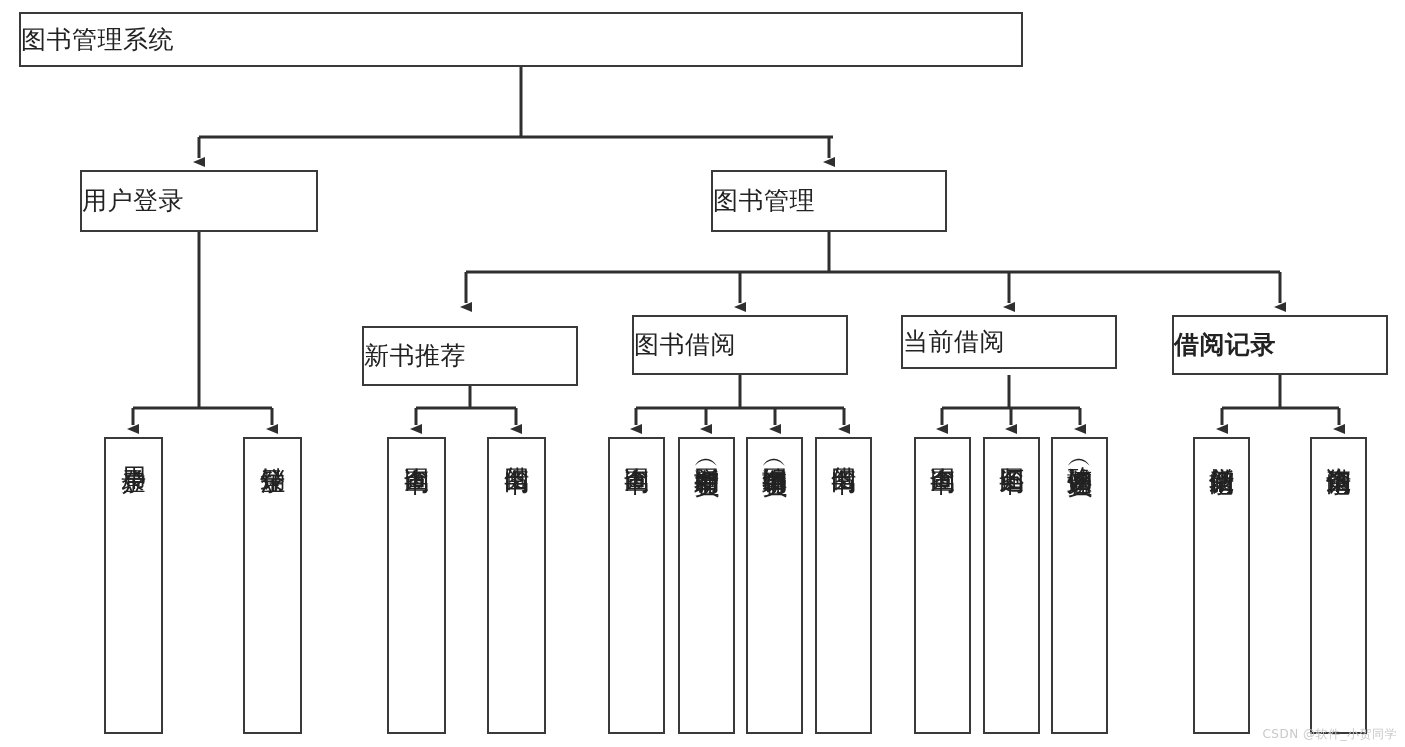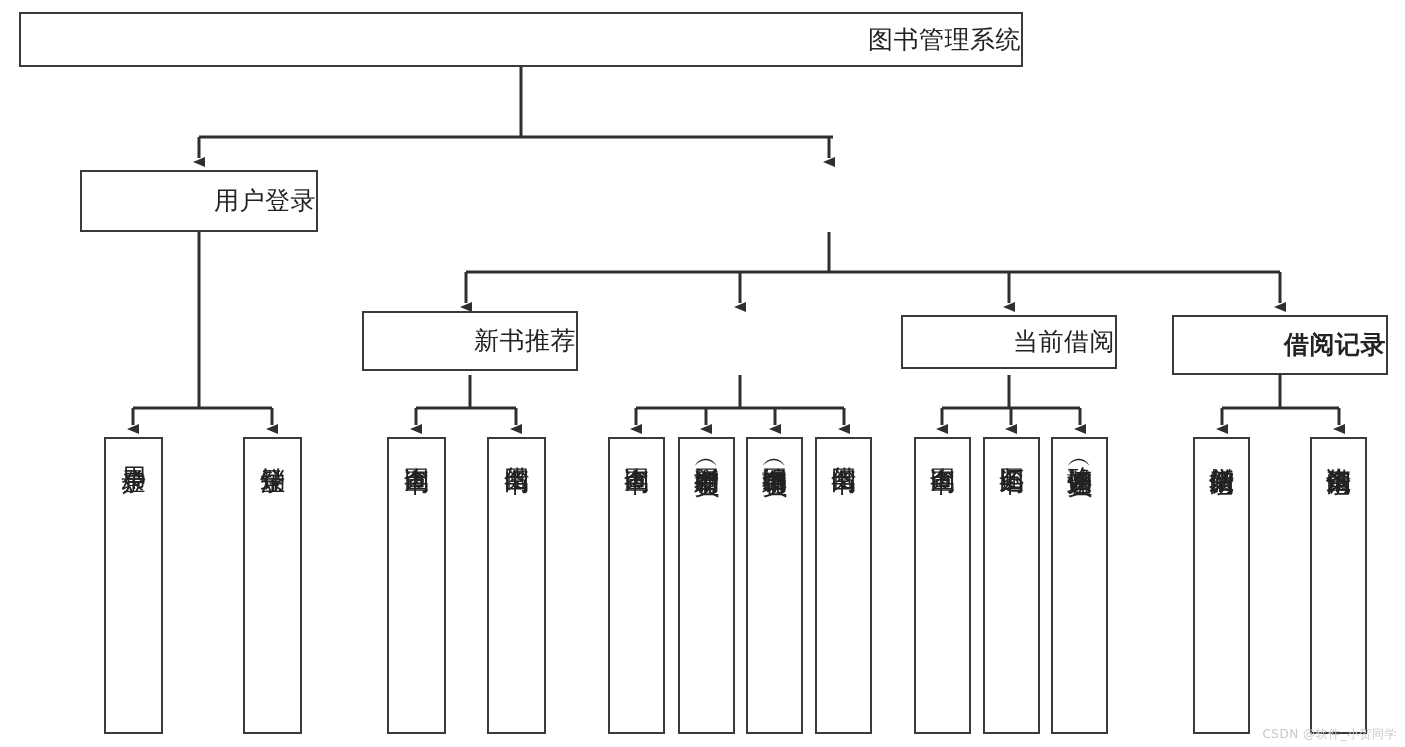--- a/index.html
+++ b/index.html
@@ -25,21 +25,21 @@
     height: 747px;
     pointer-events: none;
   }
   .node {
     position: absolute;
     box-sizing: border-box;
     background: #ffffff;
     border: 2px solid #3a3a3a;
     display: flex;
     align-items: center;
-    justify-content: flex-end;
+    justify-content: flex-start;
     color: #222222;
   }
   .node-h .label {
     font-size: 25px;
     line-height: 1.1;
     letter-spacing: 0.5px;
     white-space: nowrap;
   }
   .node-root .label {
     font-size: 25px;
@@ -123,23 +123,29 @@
     </g>
   </svg>
 
   <div class="node node-h node-root" style="left:19px; top:12px; width:1004px; height:55px;">
     <span class="label">图书管理系统</span>
   </div>
 
   <div class="node node-h" style="left:80px; top:170px; width:238px; height:62px;">
     <span class="label">用户登录</span>
   </div>
+  <div class="node node-h" style="left:711px; top:170px; width:236px; height:62px;">
+    <span class="label">图书管理</span>
+  </div>
 
-  <div class="node node-h" style="left:362px; top:311px; width:216px; height:60px;padding-left:35px;">
+  <div class="node node-h" style="left:362px; top:326px; width:216px; height:60px;">
     <span class="label">新书推荐</span>
+  </div>
+  <div class="node node-h" style="left:632px; top:315px; width:216px; height:60px;">
+    <span class="label">图书借阅</span>
   </div>
   <div class="node node-h" style="left:901px; top:315px; width:216px; height:54px;">
     <span class="label">当前借阅</span>
   </div>
   <div class="node node-h" style="left:1172px; top:315px; width:216px; height:60px;font-weight:bold;">
     <span class="label">借阅记录</span>
   </div>
 
   <div class="node node-v" style="left:104px; top:437px; width:59px; height:297px;">
     <span class="label">用户登录</span>

